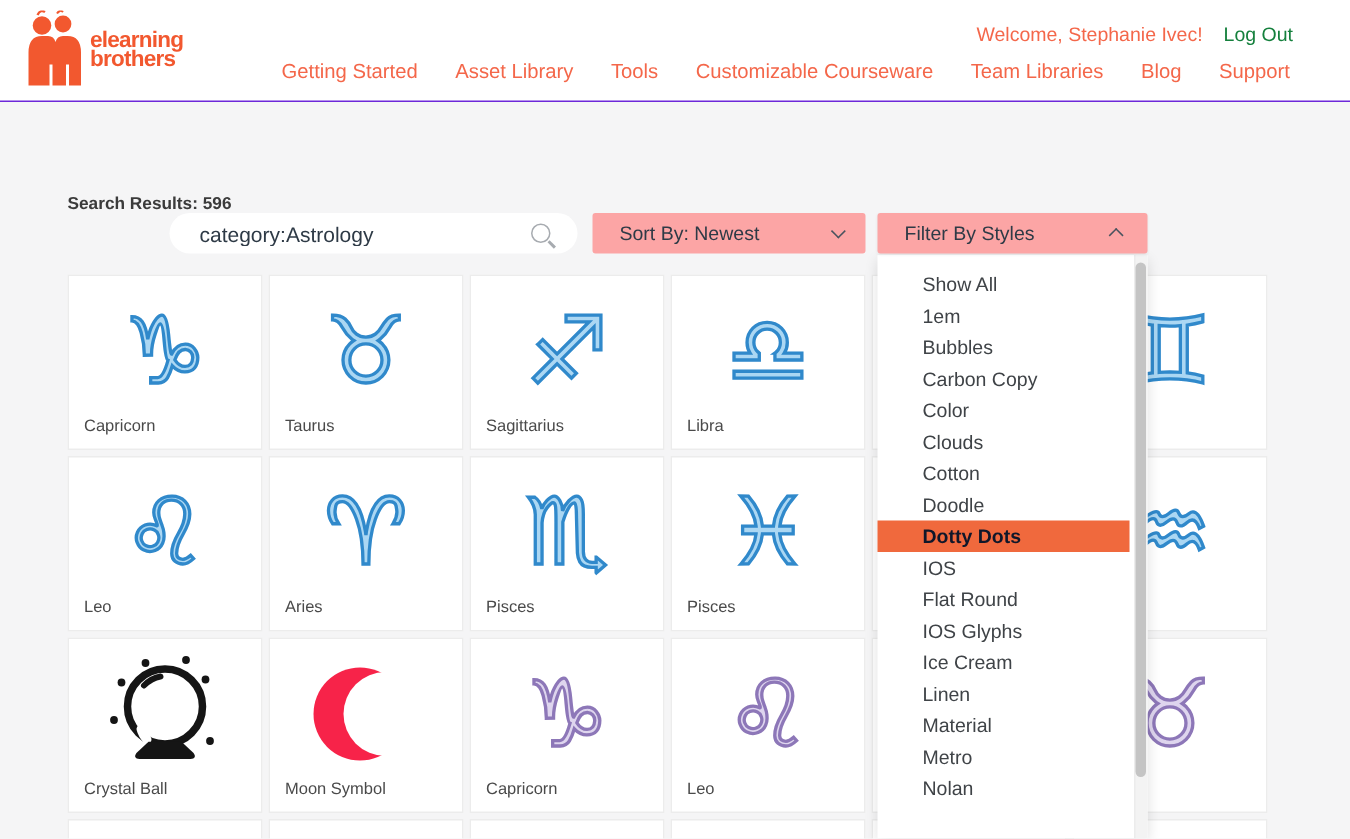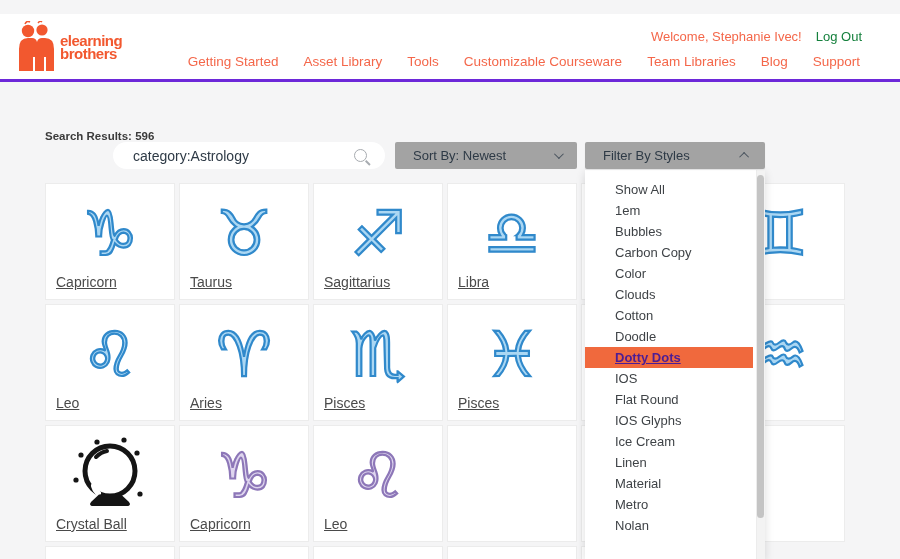--- a/index.html
+++ b/index.html
@@ -5,69 +5,69 @@
   * { margin:0; padding:0; box-sizing:border-box; }
   html,body { width:900px; height:559px; }
   body {
     position:relative; overflow:hidden;
     background:#f5f5f6;
     font-family:"Liberation Sans", sans-serif;
     color:#3c3c3c;
   }
 
   
-  .header { position:absolute; top:14px; left:0; width:900px; height:68px;
-            background:#ffffff; border-bottom:3px solid #6d28d9; z-index:5; }
+  .header { position:absolute; top:0; left:0; width:900px; height:68px;
+            background:#ffffff; border-bottom:1px solid #6d28d9; z-index:5; }
   .logo { position:absolute; left:14px; top:7px; display:flex; align-items:center; gap:4px; cursor:pointer; }
   .logo-text { font-weight:bold; font-size:15px; line-height:13px; letter-spacing:-0.5px; color:#f2582f; }
   .logo-text span { display:block; }
   .welcome-row { position:absolute; top:15px; right:38px; font-size:13px; color:#f4674a; display:flex; gap:14px; }
   .welcome-row a { color:#15803d; text-decoration:none; cursor:pointer; }
   .main-nav { position:absolute; top:40px; right:40px; display:flex; gap:25px; }
   .main-nav a { font-size:13.5px; color:#f4674a; text-decoration:none; cursor:pointer; white-space:nowrap; }
 
   
   .results-label { position:absolute; left:45px; top:130px; font-size:11.5px; color:#3b3b3b;font-weight:bold; }
   .search-pill { position:absolute; left:113px; top:142px; width:272px; height:27px;
                  background:#fff; border-radius:14px; display:flex; align-items:center; }
   .search-pill input { border:none; outline:none; background:transparent; flex:1;
                        padding-left:20px; font-size:14px; color:#2e3a46;
                        font-family:"Liberation Sans", sans-serif; }
   .search-icon { width:13px; height:13px; border:1.5px solid #a7abb0; border-radius:50%;
                  position:relative; margin-right:18px; cursor:pointer; flex:none; }
   .search-icon::after { content:""; position:absolute; width:6px; height:1.5px; background:#a7abb0;
                         transform:rotate(45deg); right:-5px; bottom:-2px; }
-  .select-box { position:absolute; top:142px; height:27px; background:#a3a3a3; border-radius:2px;
+  .select-box { position:absolute; top:142px; height:27px; background:#fca5a5; border-radius:2px;
                 display:flex; align-items:center; font-size:13px; color:#2e3a46; cursor:pointer; }
   .sort-box { left:395px; width:182px; padding-left:18px; }
   .filter-box { left:585px; width:180px; padding-left:18px; z-index:12;
                 box-shadow:0 1px 2px rgba(0,0,0,0.06); }
   .chev { width:7px; height:7px; border-right:1.5px solid #49535e; border-bottom:1.5px solid #49535e;
           margin-left:auto; margin-right:16px; flex:none; }
   .chev-down { transform:rotate(45deg) translateY(-2px); }
   .chev-up   { transform:rotate(-135deg) translateY(-2px); }
 
   
   .grid { position:absolute; left:45px; top:183px; width:800px;
           display:grid; grid-template-columns:repeat(6,130px); grid-auto-rows:117px; gap:4px; z-index:1; }
   .card { background:#fff; border:1px solid #ececec; position:relative;
           display:flex; flex-direction:column; cursor:pointer; }
   .sym { flex:1; display:flex; align-items:center; justify-content:center; padding-bottom:16px; }
   .glyph { font-family:"DejaVu Sans", sans-serif; font-size:62px; line-height:1; }
   .glyph.blue   { color:#abd7f3; -webkit-text-stroke:2.2px #3089cb; }
   .glyph.purple { color:#ded5ee; -webkit-text-stroke:2.2px #8d77b8; }
-  .card-label { position:absolute; left:10px; bottom:9px; font-size:14px; color:#4a4a4a;text-decoration:underline; }
+  .card-label { position:absolute; left:10px; bottom:9px; font-size:11px; color:#4a4a4a; }
 
   
   .panel { position:absolute; left:585px; top:170px; width:180px; height:389px;
            background:#fff; box-shadow:0 3px 9px rgba(0,0,0,0.14); z-index:11; }
   .panel-items { padding-top:9px; }
   .filter-item { height:21px; line-height:21px; padding-left:30px; font-size:13px;
                  color:#3f4347; cursor:pointer; width:168px; white-space:nowrap; }
-  .filter-item.selected { background:#f0693d; font-weight:bold; color:#4c1d95;text-decoration:underline; }
+  .filter-item.selected { background:#f0693d; font-weight:bold; color:#0f172a; }
   .panel-scrollbar { position:absolute; top:0; right:0; width:9px; height:100%;
                      background:#f3f3f3; border-left:1px solid #ececec; }
   .panel-thumb { position:absolute; top:5px; right:1px; width:7px; height:343px;
                  background:#c4c4c4; border-radius:4px; cursor:grab; }
 </style>
 </head>
 <body>
 
 <div class="header">
   <div class="logo">
@@ -192,20 +192,32 @@
           <path d="M25 72 h34 c3 0 4 -2 1.5 -4.5 l-7.5 -7 h-22 l-7.5 7 c-2.5 2.5 -1.5 4.5 1.5 4.5 z" fill="#151515"></path>
           <circle cx="13" cy="21" r="2.6" fill="#151515"></circle>
           <circle cx="29" cy="8" r="2.6" fill="#151515"></circle>
           <circle cx="56" cy="6" r="2.6" fill="#151515"></circle>
           <circle cx="69" cy="19" r="2.6" fill="#151515"></circle>
           <circle cx="8" cy="46" r="2.6" fill="#151515"></circle>
           <circle cx="72" cy="60" r="2.6" fill="#151515"></circle>
         </svg>
       </div>
       <div class="card-label">Crystal Ball</div>
+    </div>
+    <div class="card">
+      <div class="sym">
+        <svg width="78" height="78" viewBox="0 0 78 78">
+          <mask id="mooncut">
+            <rect width="78" height="78" fill="#fff"></rect>
+            <circle cx="52" cy="39" r="28" fill="#000"></circle>
+          </mask>
+          <circle cx="35" cy="39" r="31" fill="#f72349" mask="url(#mooncut)"></circle>
+        </svg>
+      </div>
+      <div class="card-label">Moon Symbol</div>
     </div>
     <div class="card">
       <div class="sym">
         <span class="glyph purple">♑</span>
       </div>
       <div class="card-label">Capricorn</div>
     </div>
     <div class="card">
       <div class="sym">
         <span class="glyph purple">♌</span>

